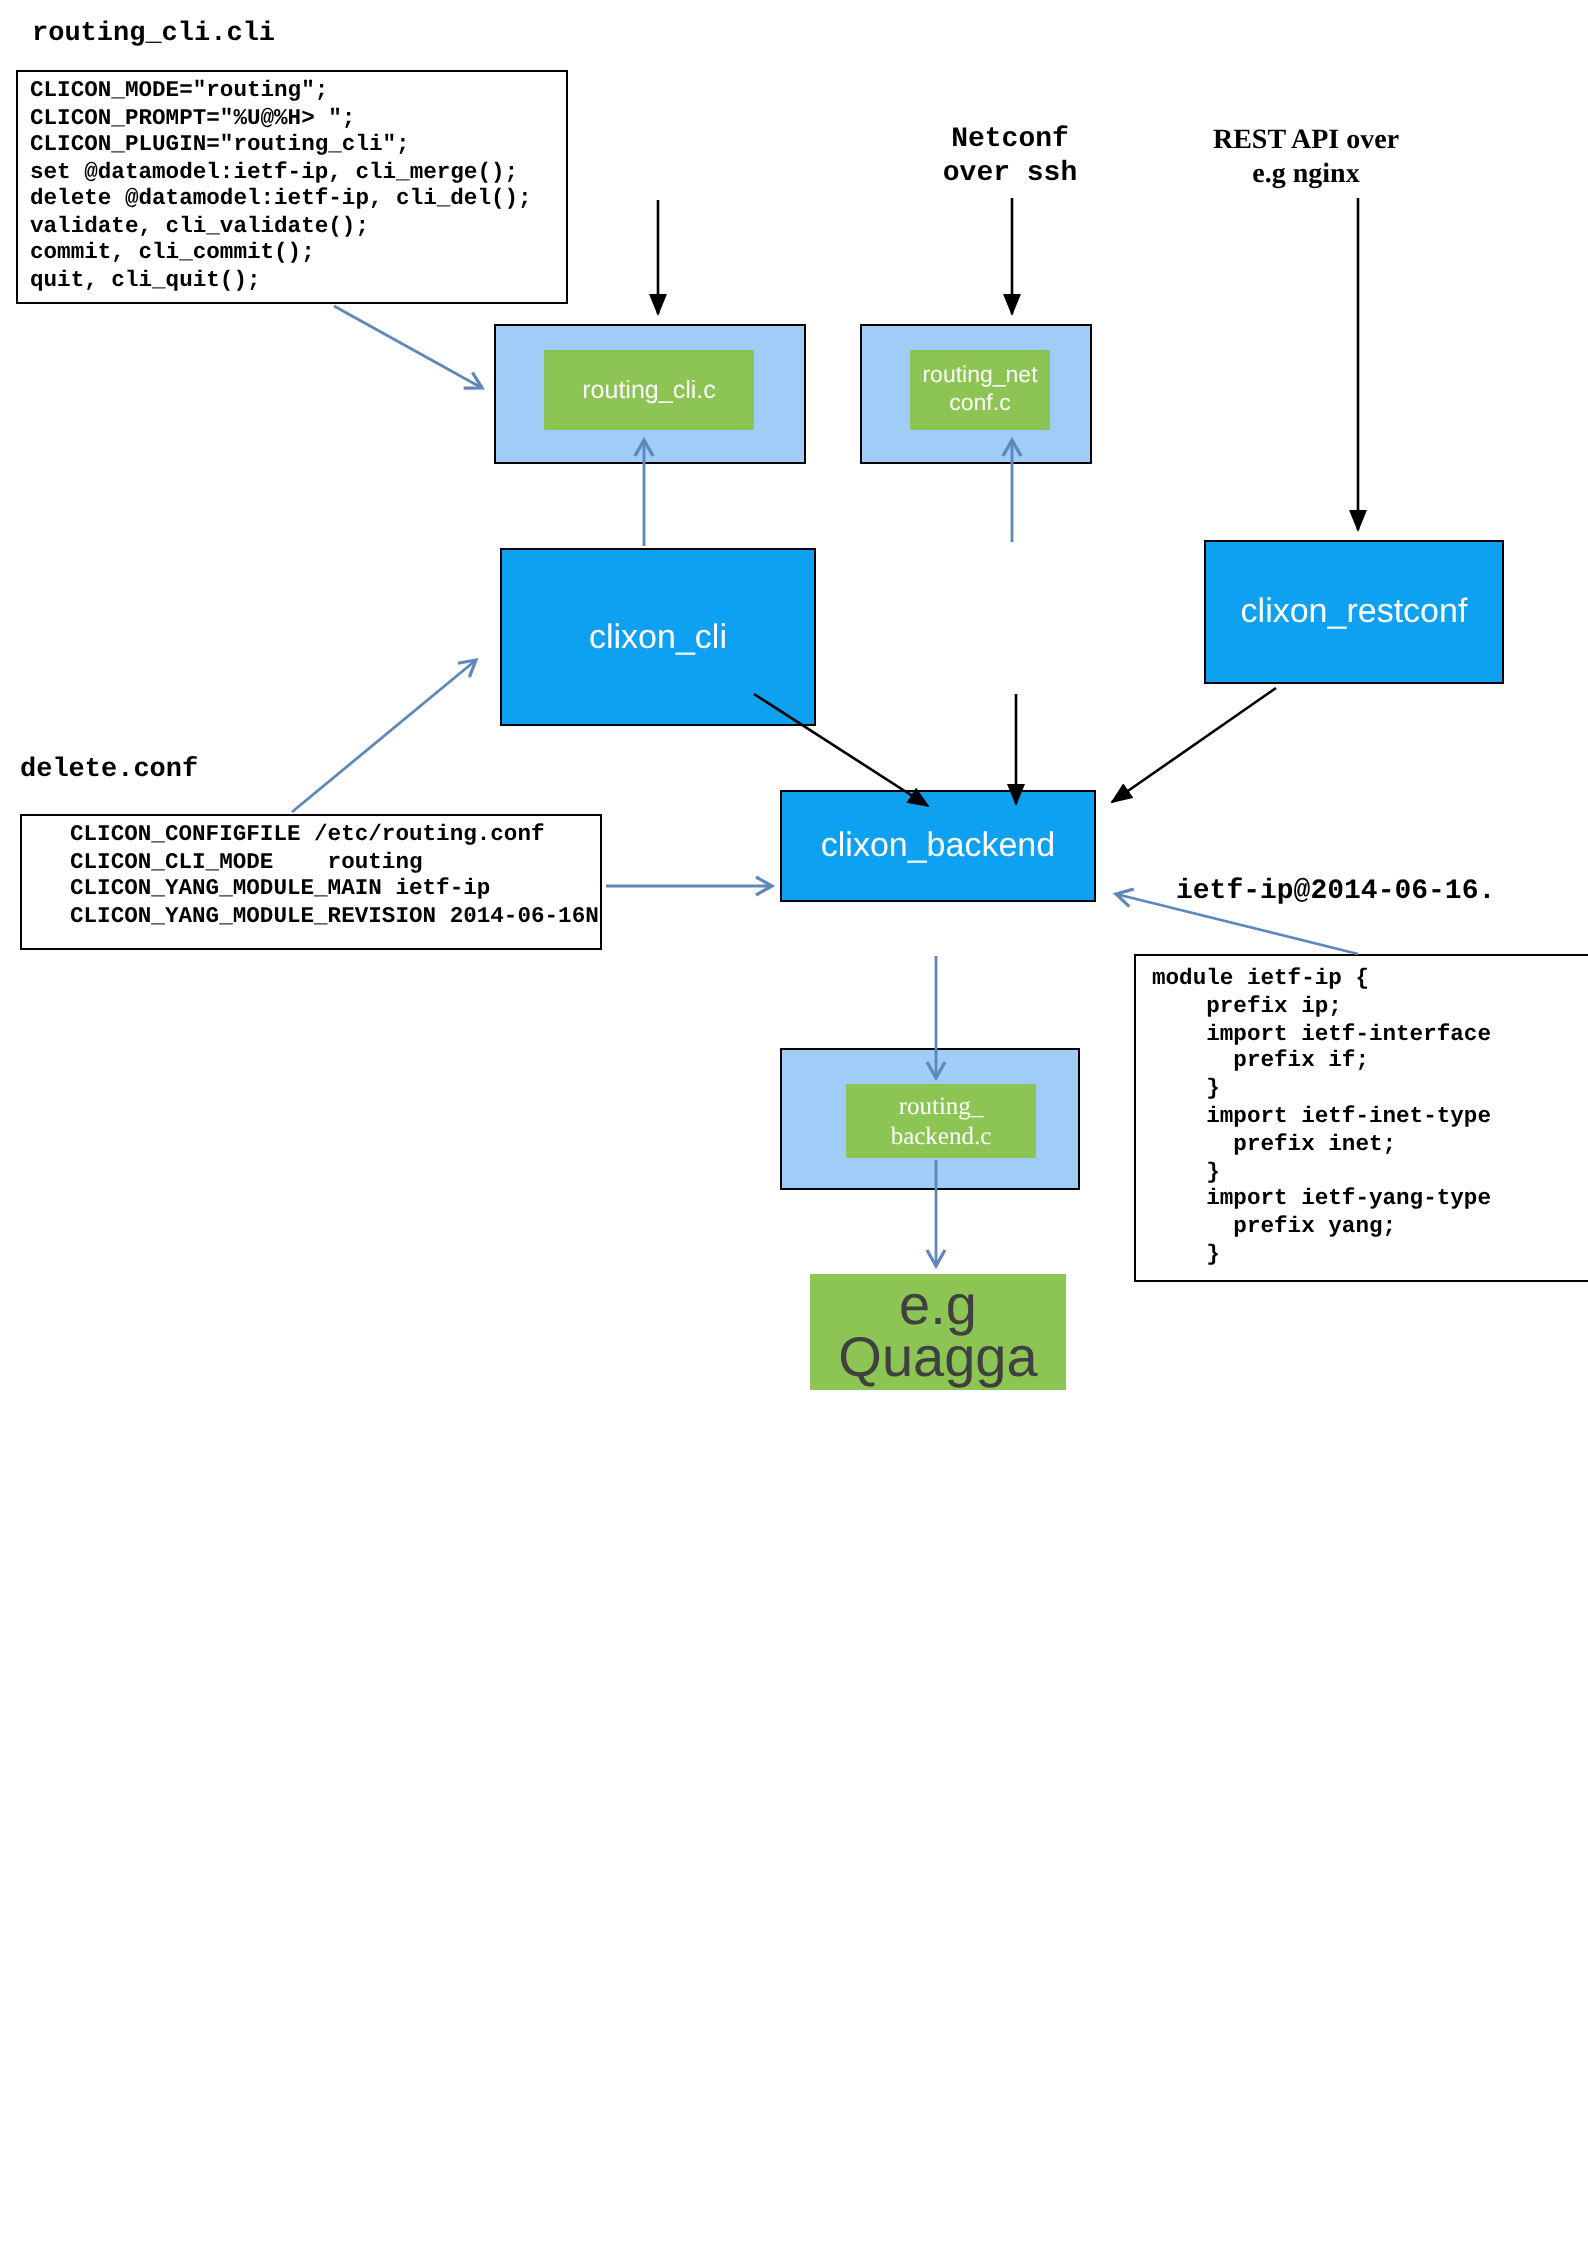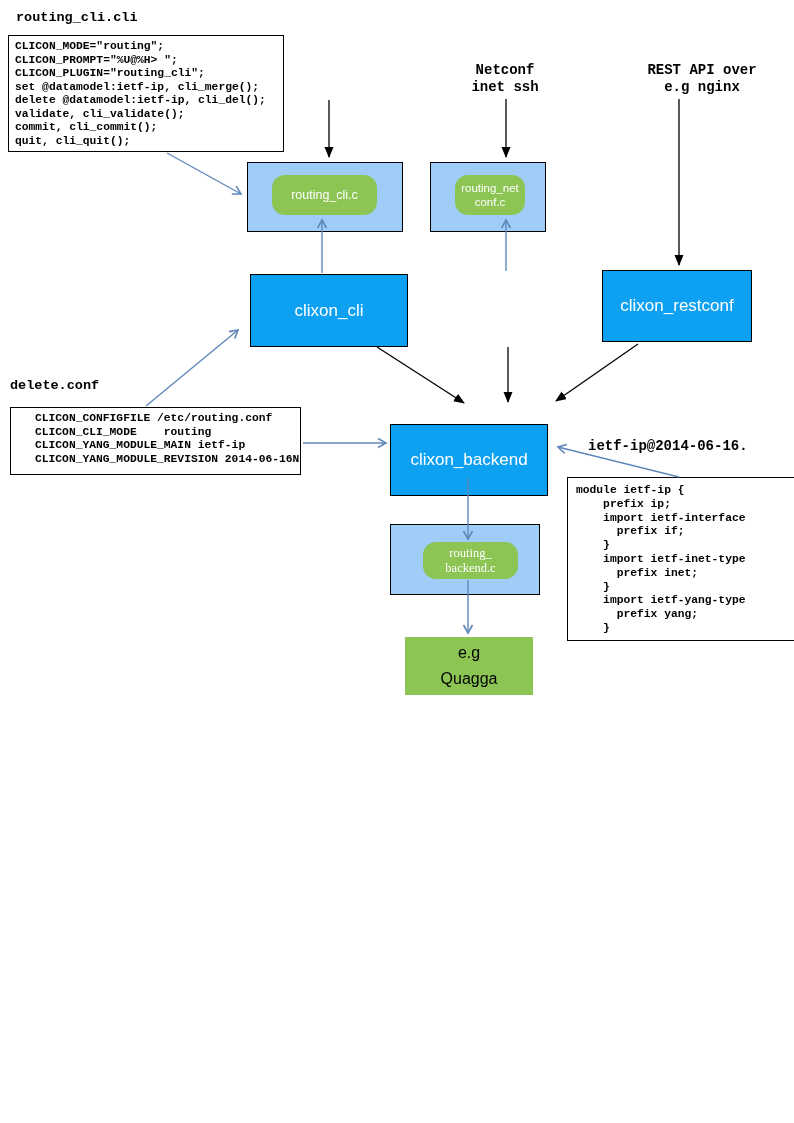--- a/index.html
+++ b/index.html
@@ -10,66 +10,66 @@
   .abs{position:absolute;}
 
   .file-title{font-size:13.5px;}
   .codebox{border:1px solid #000;background:#fff;font-size:11.3px;line-height:13.5px;
            white-space:pre;overflow:hidden;padding:4px 2px 2px 6px;box-sizing:border-box;}
 
   .annotation{font-size:14px;line-height:17px;text-align:center;white-space:pre;}
 
   .lightblue-box{background:#9fcdf8;border:1.6px solid #000;box-sizing:border-box;}
   .green-inner{background:#8dc554;color:#fff;display:flex;align-items:center;justify-content:center;
-               text-align:center;white-space:pre;border-radius:13px;}
+               text-align:center;white-space:pre;}
   .blue-node{background:#0ea1f2;border:1.6px solid #000;box-sizing:border-box;color:#fff;
              display:flex;align-items:center;justify-content:center;font-size:17px;}
-  .green-node{background:#8dc554;color:#000000;display:flex;align-items:center;justify-content:center;
-              text-align:center;white-space:pre;font-size:16px;line-height:26px;}
+  .green-node{background:#8dc554;color:#404040;display:flex;align-items:center;justify-content:center;
+              text-align:center;white-space:pre;font-size:28px;line-height:26px;}
 
   #connector-layer{position:absolute;left:0;top:0;width:794px;height:1123px;pointer-events:none;}
 </style>
 </head>
 <body>
 
 <div id="page">
 
   <div class="abs mono file-title" style="left:16px;top:10px;">routing_cli.cli</div>
   <div class="abs mono codebox" style="left:8px;top:35px;width:276px;height:117px;">CLICON_MODE="routing";
 CLICON_PROMPT="%U@%H&gt; ";
 CLICON_PLUGIN="routing_cli";
 set @datamodel:ietf-ip, cli_merge();
 delete @datamodel:ietf-ip, cli_del();
 validate, cli_validate();
 commit, cli_commit();
 quit, cli_quit();</div>
 
   <div class="abs mono annotation" style="left:445px;top:62px;width:120px;">Netconf
-inet ssh</div>
-  <div class="abs mono annotation" style="left:632px;top:62px;width:140px;">REST API over
+over ssh</div>
+  <div class="abs mono annotation" style="left:583px;top:62px;width:140px;font-family:Liberation Serif, serif;">REST API over
 e.g nginx</div>
 
   <div class="abs lightblue-box" style="left:247px;top:162px;width:156px;height:70px;">
     <div class="green-inner abs" style="left:24px;top:12px;width:105px;height:40px;font-size:12.5px;">routing_cli.c</div>
   </div>
   <div class="abs lightblue-box" style="left:430px;top:162px;width:116px;height:70px;">
     <div class="green-inner abs" style="left:24px;top:12px;width:70px;height:40px;font-size:11.5px;line-height:14px;">routing_net
 conf.c</div>
   </div>
 
-  <div class="abs blue-node" style="left:250px;top:274px;width:158px;height:73px;">clixon_cli</div>
+  <div class="abs blue-node" style="left:250px;top:274px;width:158px;height:89px;">clixon_cli</div>
   <div class="abs blue-node" style="left:602px;top:270px;width:150px;height:72px;">clixon_restconf</div>
 
   <div class="abs mono file-title" style="left:10px;top:378px;">delete.conf</div>
   <div class="abs mono codebox" style="left:10px;top:407px;width:291px;height:68px;padding-left:24px;">CLICON_CONFIGFILE /etc/routing.conf
 CLICON_CLI_MODE    routing
 CLICON_YANG_MODULE_MAIN ietf-ip
 CLICON_YANG_MODULE_REVISION 2014-06-16N</div>
 
-  <div class="abs blue-node" style="left:390px;top:424px;width:158px;height:72px;">clixon_backend</div>
+  <div class="abs blue-node" style="left:390px;top:395px;width:158px;height:56px;">clixon_backend</div>
 
   <div class="abs mono" style="left:588px;top:438px;font-size:14px;">ietf-ip@2014-06-16.</div>
   <div class="abs mono codebox" style="left:567px;top:477px;width:280px;height:164px;line-height:13.8px;padding-top:6px;padding-left:8px;">module ietf-ip {
     prefix ip;
     import ietf-interface
       prefix if;
     }
     import ietf-inet-type
       prefix inet;
     }

